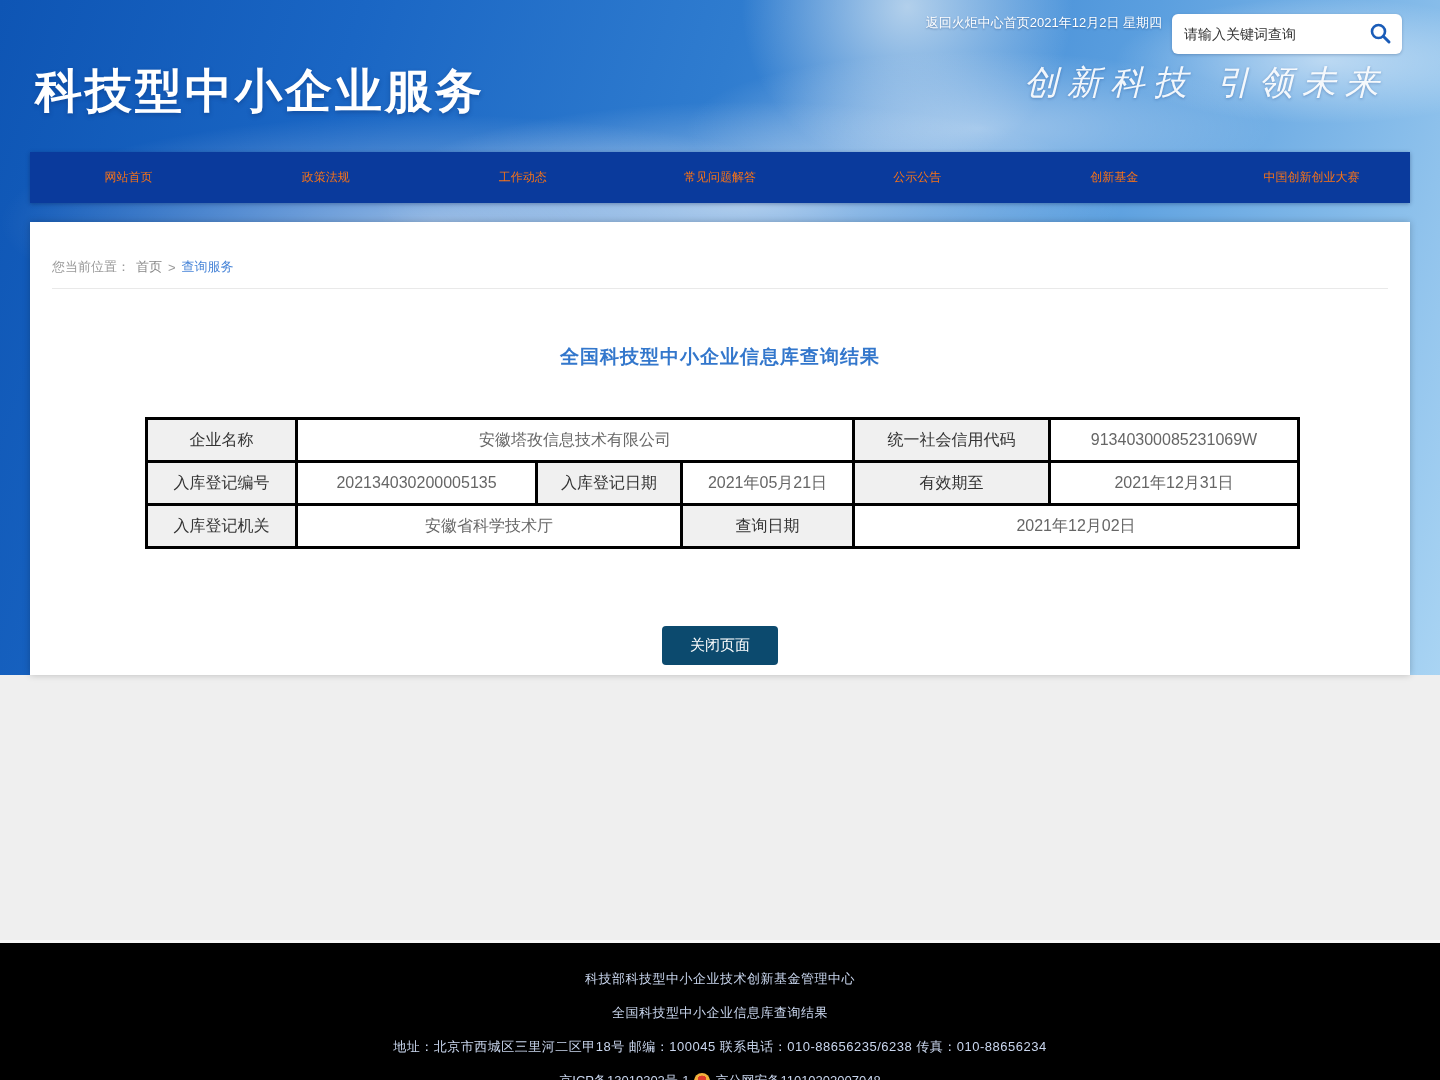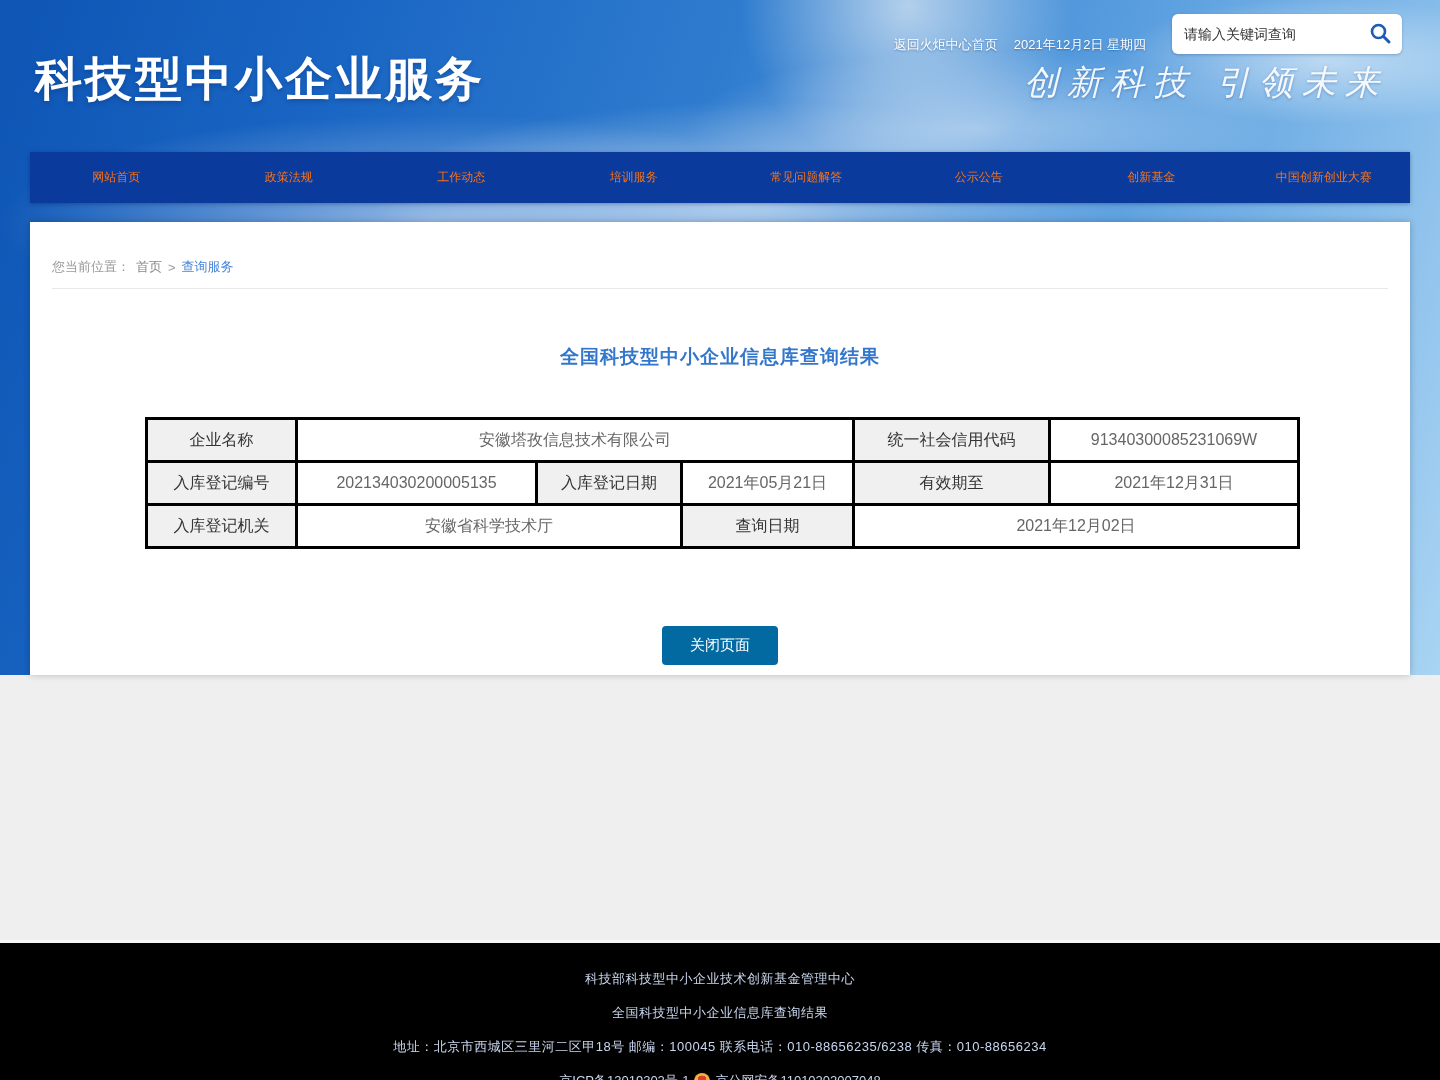--- a/index.html
+++ b/index.html
@@ -20,39 +20,39 @@
       radial-gradient(ellipse 600px 150px at 30% 33%, rgba(255,255,255,.5), transparent 72%),
       radial-gradient(ellipse 300px 90px  at 92% 9%,  rgba(255,255,255,.5), transparent 70%),
       radial-gradient(circle 230px at 63% 1%, rgba(255,255,250,.6), transparent 72%),
       radial-gradient(ellipse 700px 200px at 50% 100%, rgba(255,255,255,.35), transparent 75%),
       linear-gradient(108deg, #0e55b4 0%, #1a66c4 22%, #2f7ccf 45%, #5b9fdf 70%, #8fc2ec 90%, #a9d4f3 100%);
   }
 
   
   .top-bar {
     position:absolute; top:14px; right:38px; height:40px;
-    display:flex; align-items:flex-end; gap:16px;
+    display:flex; align-items:flex-start; gap:0;
   }
   .top-link { color:#ffffff; font-size:13px; cursor:pointer; text-shadow:0 1px 2px rgba(0,40,100,.4); }
   .top-date { color:#ffffff; font-size:13px; margin-right:10px; text-shadow:0 1px 2px rgba(0,40,100,.4); }
   .search-box {
     width:230px; height:40px; background:#ffffff; border-radius:6px;
     display:flex; align-items:center; padding:0 8px 0 12px;
     box-shadow:0 1px 3px rgba(0,30,80,.25);
   }
   .search-box input {
     flex:1; border:none; outline:none; font-size:14px; color:#222;
     font-family:inherit; background:transparent;
   }
   .search-box input::placeholder { color:#333; opacity:1; }
   .search-btn { width:30px; height:30px; border:none; background:transparent; cursor:pointer; display:flex; align-items:center; justify-content:center; }
 
   
   .logo {
-    position:absolute; left:35px; top:48px;
+    position:absolute; left:35px; top:60px;
     font-family:"Liberation Serif","DejaVu Serif",serif;
     font-size:47px; font-weight:bold; color:#ffffff; letter-spacing:3px;
     text-shadow:0 2px 4px rgba(10,50,120,.45);
   }
   .slogan {
     position:absolute; right:52px; top:60px;
     font-family:"DejaVu Serif","Liberation Serif",serif;
     font-style:italic; font-size:34px; color:rgba(255,255,255,.92);
     letter-spacing:9px; text-shadow:0 1px 3px rgba(20,60,130,.35);
   }
@@ -98,21 +98,21 @@
     height:43px; border:3px solid #000000; text-align:center;
     font-size:16px; vertical-align:middle;
   }
   .result-table td.lbl { background:#f0f0f0; color:#333; }
   .result-table td.val { background:#ffffff; color:#666; }
 
   
   .close-btn {
     position:absolute; left:50%; top:404px; transform:translateX(-50%);
     width:116px; height:39px; border:none; border-radius:4px;
-    background:#0369a1; color:#ffffff; font-size:15px; cursor:pointer;
+    background:#0c4a6e; color:#ffffff; font-size:15px; cursor:pointer;
     font-family:inherit;
   }
 
   
   .footer {
     position:absolute; left:0; top:940px; width:1440px; height:140px;
     background:#000000; border-top:3px solid #f7f7f7;
     color:#c9d6ee; font-size:13px; text-align:center;
     padding-top:27px;
   }
@@ -147,21 +147,20 @@
     </div>
   </div>
 
   <div class="logo">科技型中小企业服务</div>
   <div class="slogan">创新科技 引领未来</div>
 
   <nav class="nav">
     <div class="nav-item">网站首页</div>
     <div class="nav-item">政策法规</div>
     <div class="nav-item">工作动态</div>
-    <div class="nav-item">培训服务</div>
     <div class="nav-item">常见问题解答</div>
     <div class="nav-item">公示公告</div>
     <div class="nav-item">创新基金</div>
     <div class="nav-item">中国创新创业大赛</div>
   </nav>
 </div>
 
 <div class="panel">
 
   <div class="breadcrumb">

